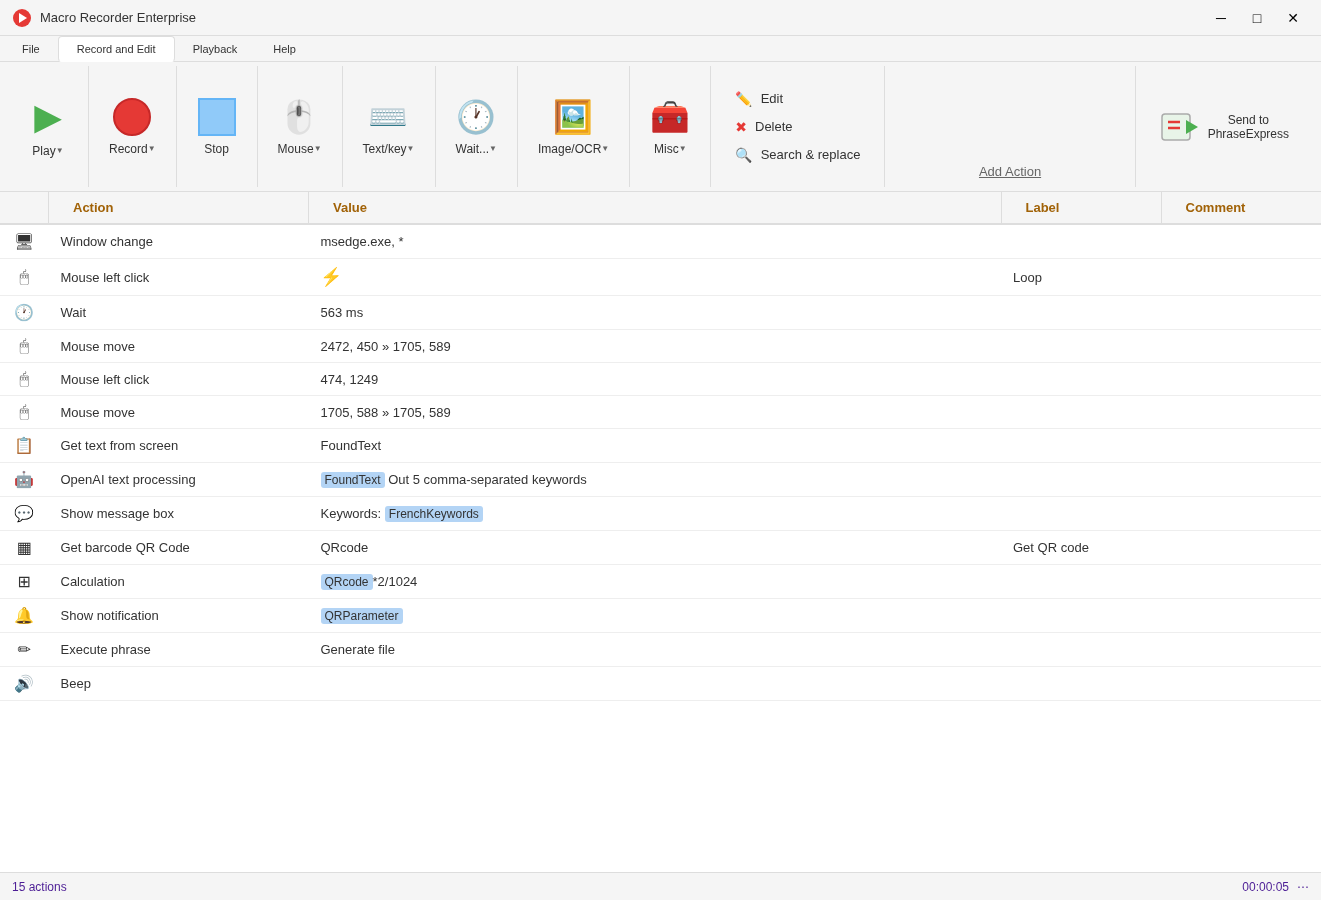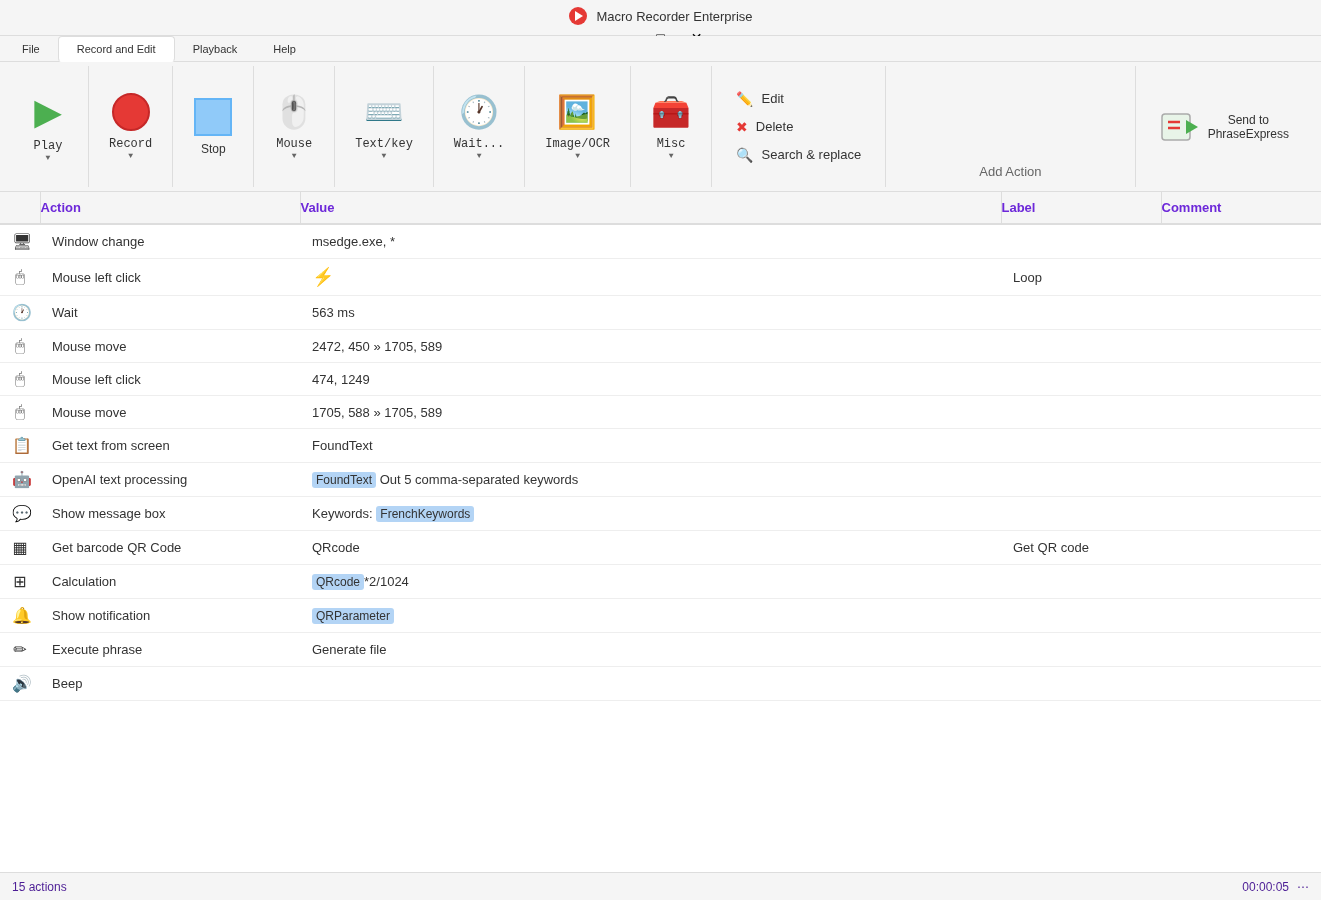--- a/index.html
+++ b/index.html
@@ -15,21 +15,20 @@
     }
     
     .title-bar {
       display: flex;
       align-items: center;
       justify-content: space-between;
       background: #f5f5f5;
       padding: 6px 12px;
       height: 36px;
       border-bottom: 1px solid #ddd;
-      flex-direction: column;
     }
     .title-bar-left {
       display: flex;
       align-items: center;
       gap: 8px;
     }
     .app-icon {
       width: 20px;
       height: 20px;
     }
@@ -107,23 +106,22 @@
       border: none;
       background: transparent;
       border-radius: 4px;
       min-width: 64px;
       height: 100px;
       font-size: 12px;
       color: #333;
     }
     .toolbar-label-wrap {
       display: flex;
-      flex-direction: column;
-      align-items: center;
-      font-family: Liberation Mono, monospace;
+      flex-direction: row;
+      align-items: center;
     }
     .toolbar-label {
       font-size: 12px;
     }
     .toolbar-arrow {
       font-size: 8px;
       color: #666;
     }
 
     
@@ -170,20 +168,21 @@
       display: flex;
       flex-direction: column;
       justify-content: flex-end;
       align-items: center;
       flex: 1;
       padding-bottom: 8px;
     }
     .add-action-text {
       font-size: 13px;
       color: #666;
+      text-decoration: underline;
     }
 
     
     .send-btn {
       display: flex;
       align-items: center;
       justify-content: center;
       padding: 8px 16px;
       cursor: pointer;
       border: none;
@@ -211,25 +210,25 @@
     table {
       width: 100%;
       border-collapse: collapse;
       table-layout: fixed;
     }
     thead tr {
       background: #f5f5f5;
       border-bottom: 2px solid #ddd;
     }
     th {
-      padding: 8px 0;
+      padding: 8px 24px;
       text-align: left;
       font-weight: 600;
       font-size: 13px;
-      color: #6d28d9;
+      color: #a16207;
       border-right: 1px solid #ddd;
     }
     th:last-child { border-right: none; }
     td {
       padding: 7px 12px;
       font-size: 13px;
       color: #333;
       border-bottom: 1px solid #eee;
       vertical-align: middle;
     }

